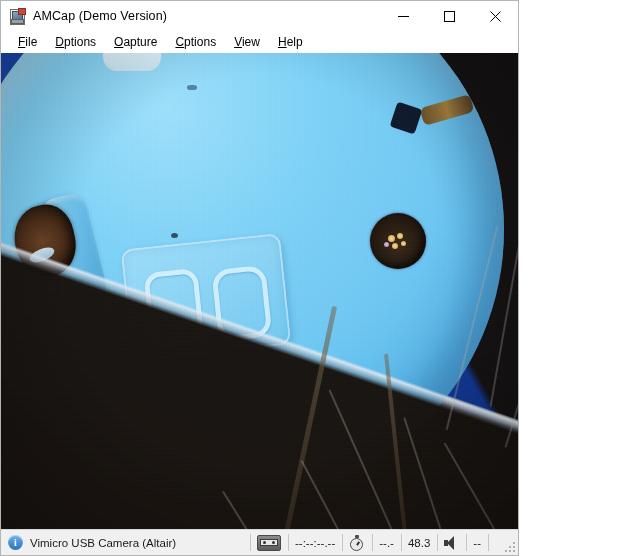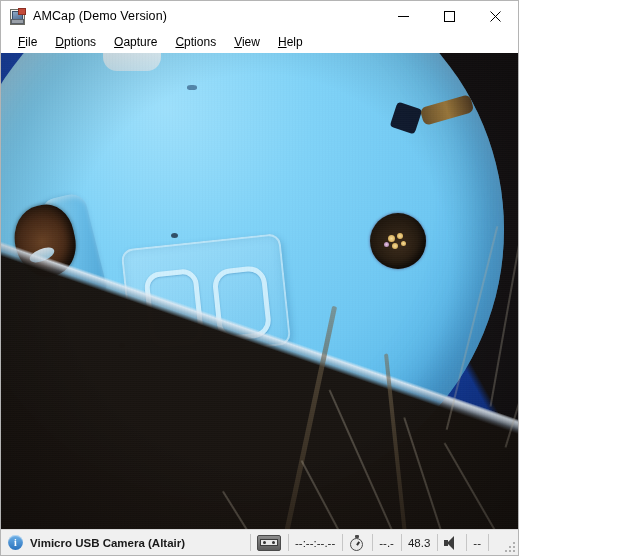--- a/index.html
+++ b/index.html
@@ -221,21 +221,21 @@
   }
   .sb-pane{
     display:flex;align-items:center;
     padding:0 7px;position:relative;white-space:nowrap;
   }
   .sb-pane + .sb-pane::before{
     content:"";position:absolute;left:0;top:4px;bottom:4px;
     width:1px;background:#c6c6c6;
   }
   .sb-main{flex:1 1 auto;min-width:0;gap:7px;}
-  .sb-main .sb-txt{overflow:hidden;text-overflow:ellipsis;font-weight:bold;}
+  .sb-main .sb-txt{overflow:hidden;text-overflow:ellipsis;}
   .sb-val{font-size:11.5px;color:#1a1a1a;}
   .sb-ico{flex:none;display:inline-block;}
   .grip{
     width:16px;position:relative;flex:none;
   }
   .grip i{
     position:absolute;width:2px;height:2px;background:#9a9a9a;border-radius:1px;
   }
   
   .info-ico{

